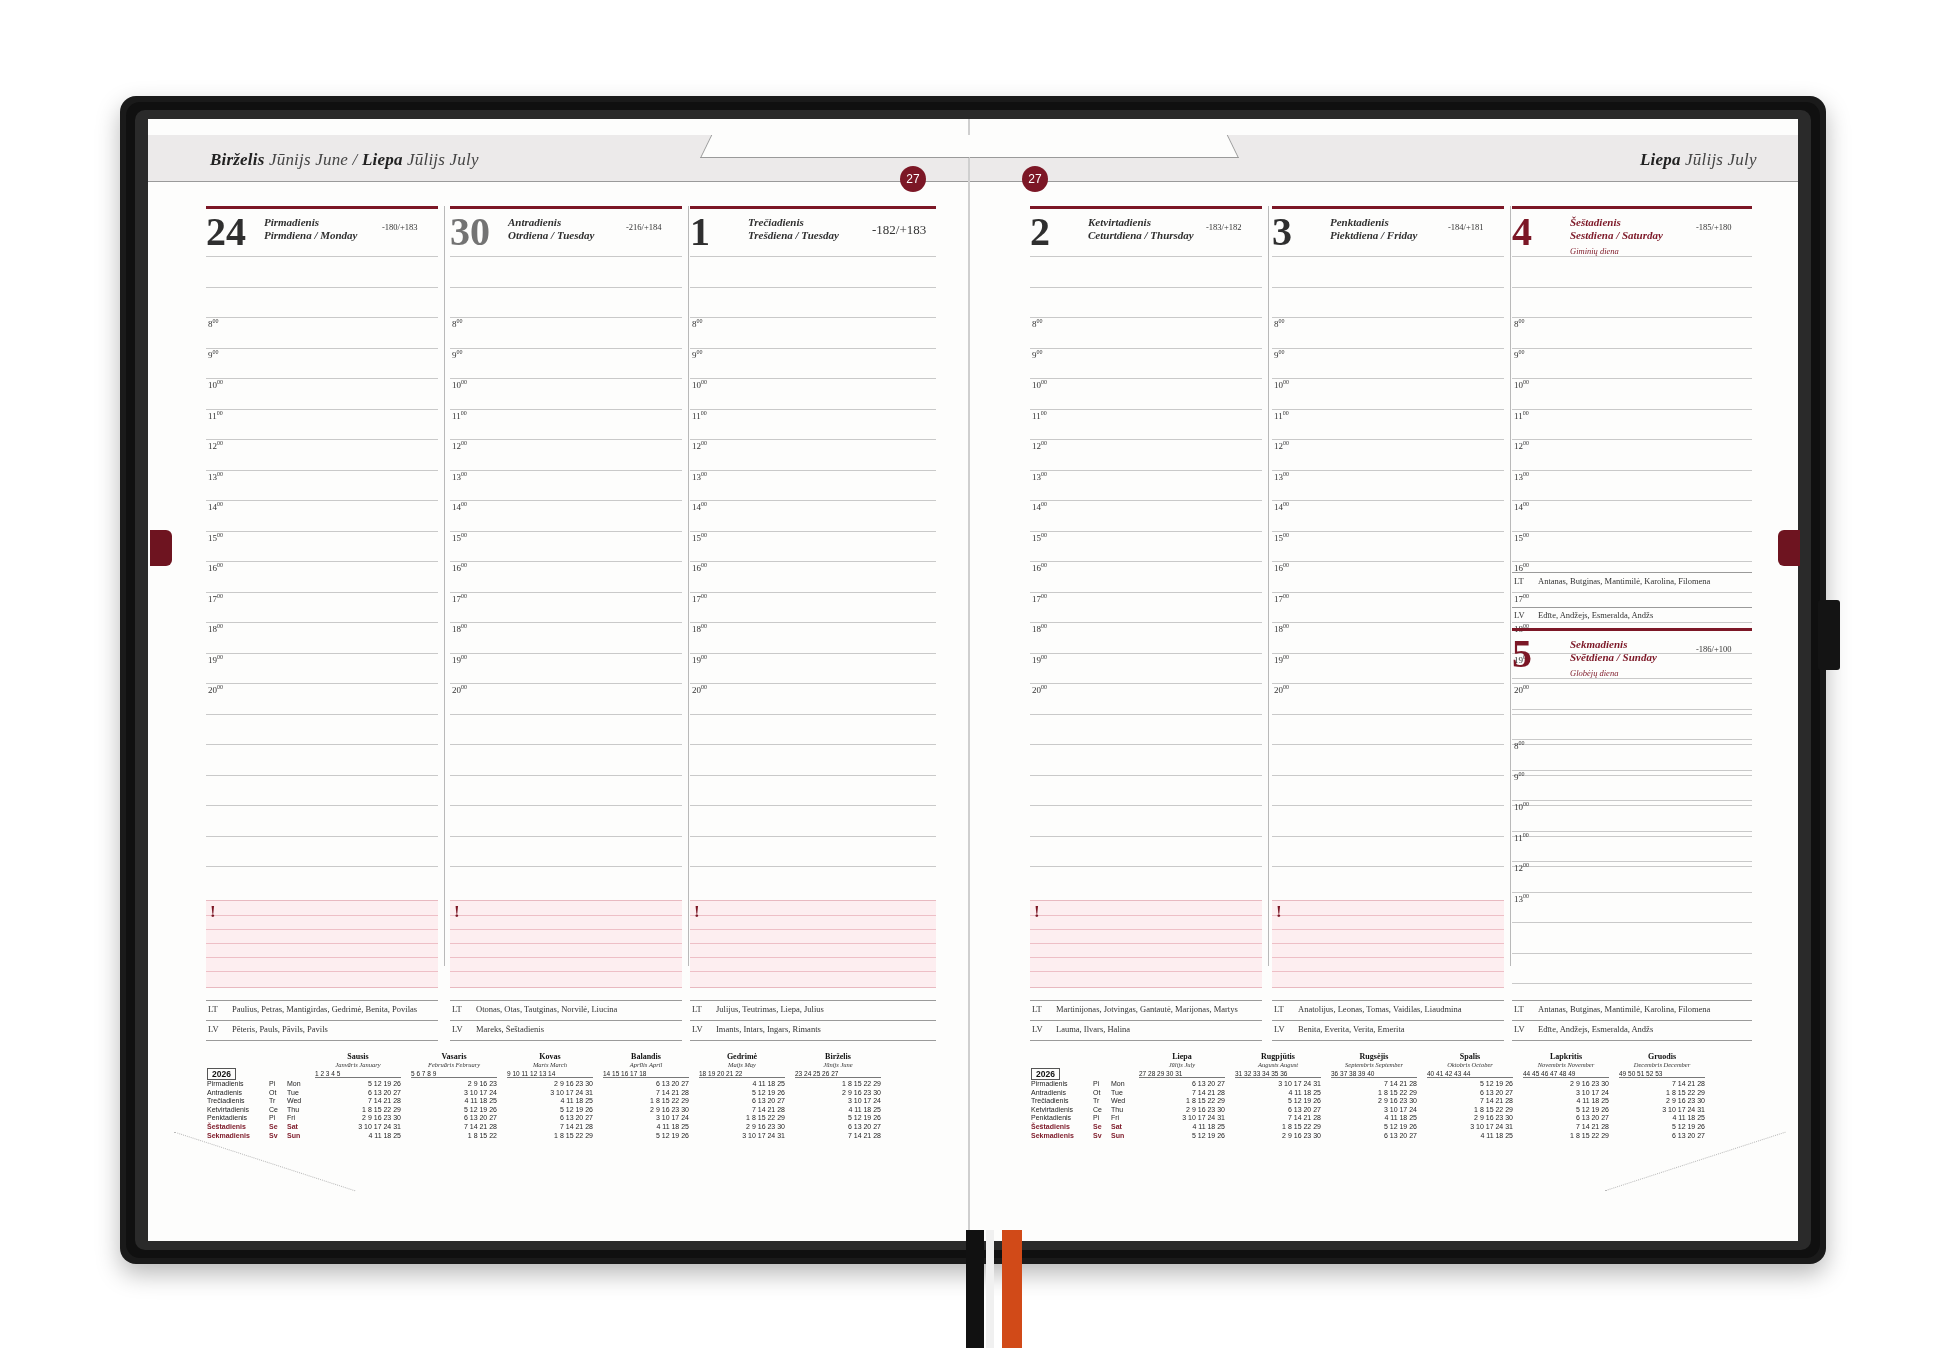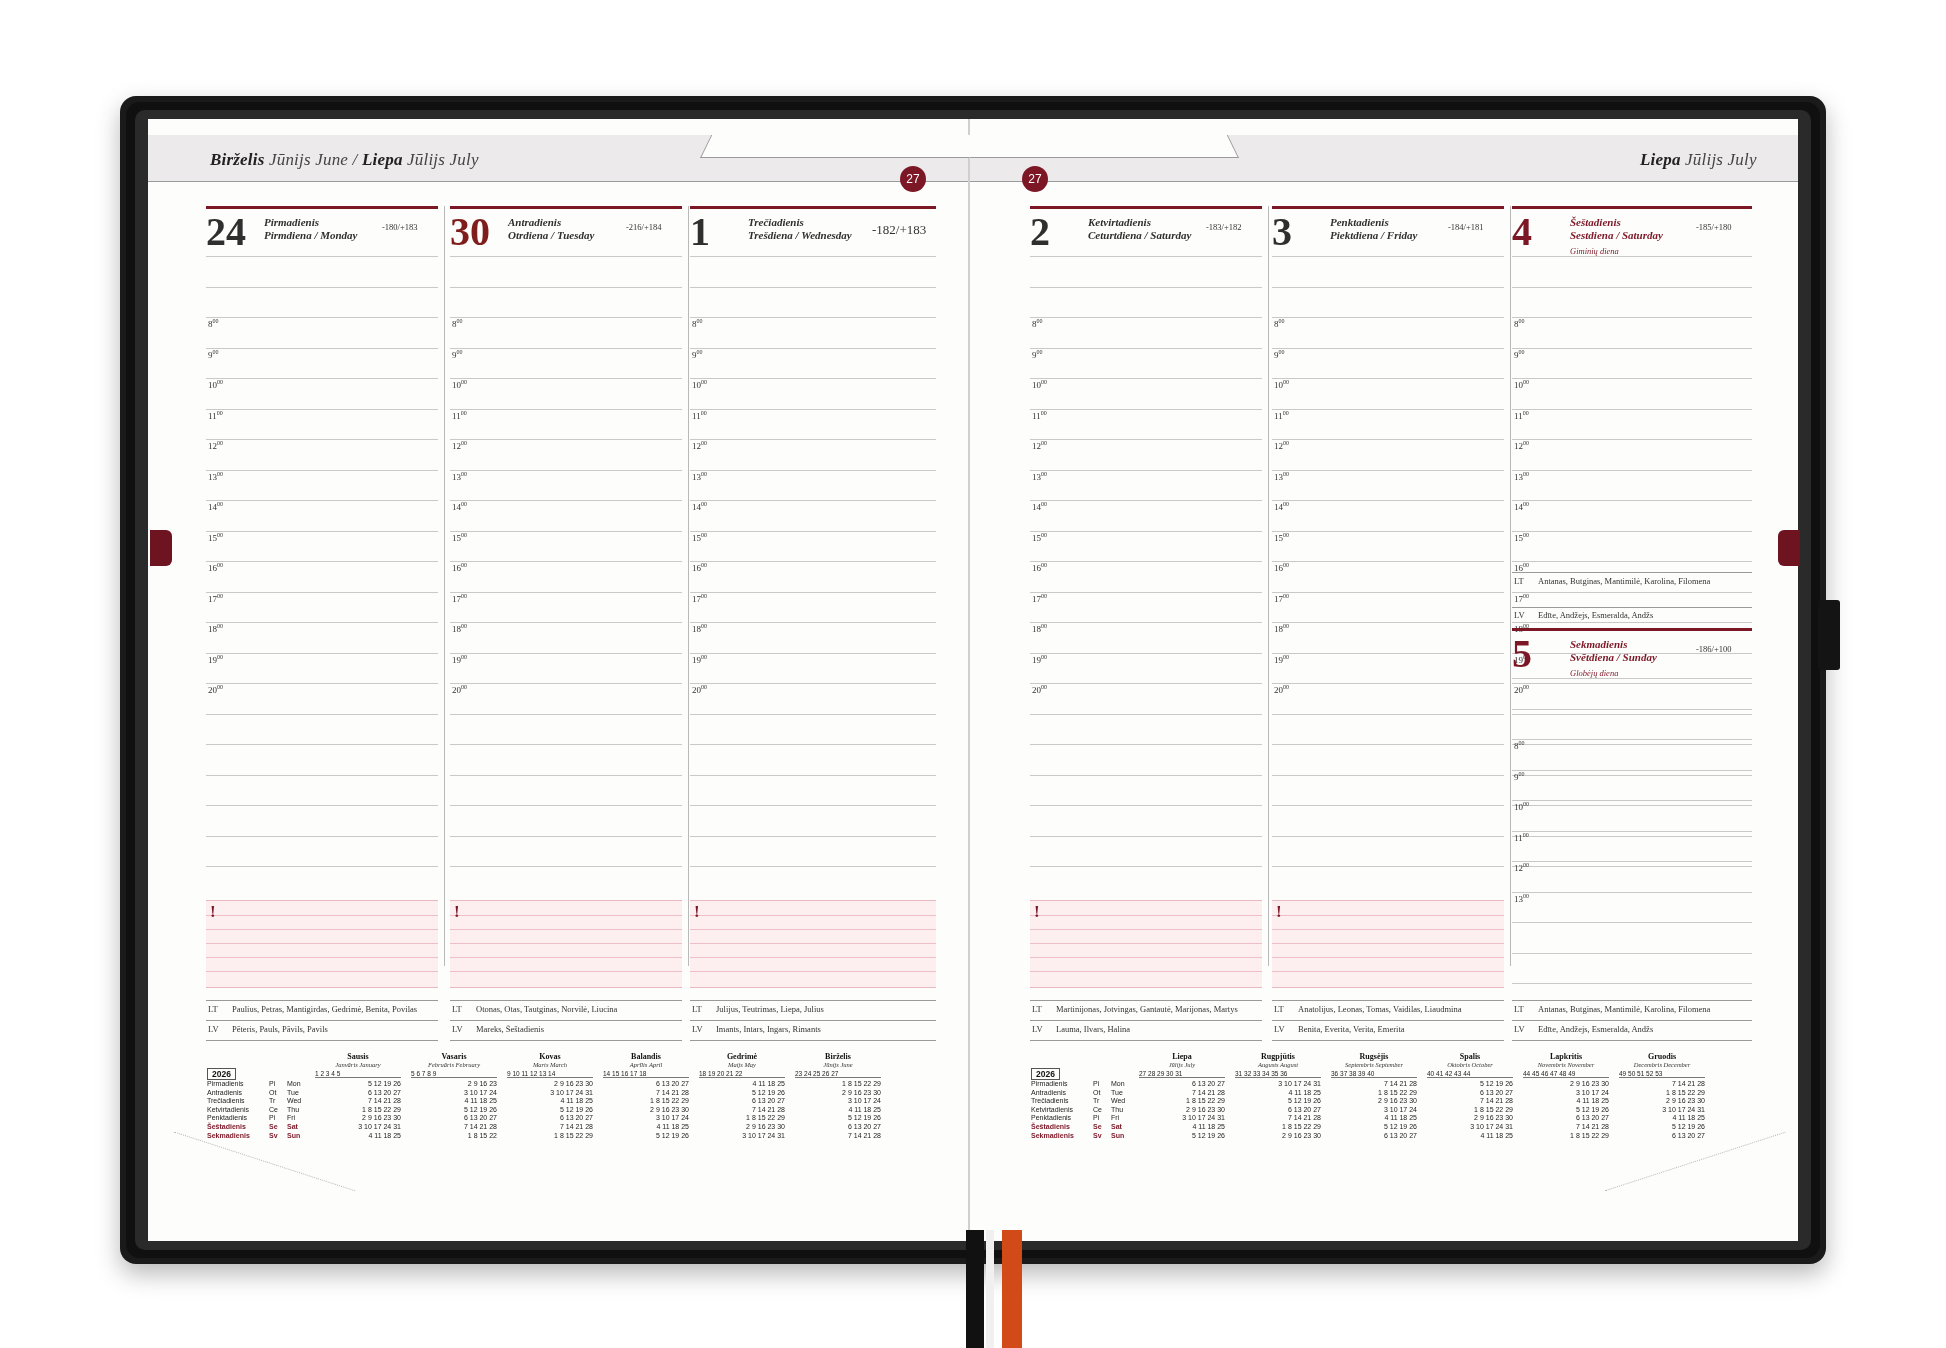--- a/index.html
+++ b/index.html
@@ -141,21 +141,21 @@
       <div style="position:absolute;left:208px;top:440px;font-size:9px;color:#333;">12<sup style="font-size:6px">00</sup></div>
       <div style="position:absolute;left:208px;top:471px;font-size:9px;color:#333;">13<sup style="font-size:6px">00</sup></div>
       <div style="position:absolute;left:208px;top:501px;font-size:9px;color:#333;">14<sup style="font-size:6px">00</sup></div>
       <div style="position:absolute;left:208px;top:532px;font-size:9px;color:#333;">15<sup style="font-size:6px">00</sup></div>
       <div style="position:absolute;left:208px;top:562px;font-size:9px;color:#333;">16<sup style="font-size:6px">00</sup></div>
       <div style="position:absolute;left:208px;top:593px;font-size:9px;color:#333;">17<sup style="font-size:6px">00</sup></div>
       <div style="position:absolute;left:208px;top:623px;font-size:9px;color:#333;">18<sup style="font-size:6px">00</sup></div>
       <div style="position:absolute;left:208px;top:654px;font-size:9px;color:#333;">19<sup style="font-size:6px">00</sup></div>
       <div style="position:absolute;left:208px;top:684px;font-size:9px;color:#333;">20<sup style="font-size:6px">00</sup></div>
       <div class="dayline-top" style="left:450px;top:206px;width:232px;"></div>
-      <div style="position:absolute;left:450px;top:212px;font-size:40px;line-height:40px;font-weight:bold;color:#7f1d1d;">30</div>
+      <div style="position:absolute;left:450px;top:212px;font-size:40px;line-height:40px;font-weight:bold;color:#737373;">30</div>
       <div style="position:absolute;left:508px;top:216px;font-size:11px;line-height:13px;font-style:italic;color:#2f2f2f;"><b>Antradienis</b><br><b>Otrdiena / Tuesday</b></div>
       <div style="position:absolute;left:626px;top:222px;font-size:8.5px;color:#333;">-216/+184</div>
       <div class="vsep" style="left:688px;top:206px;height:760px;"></div>
       <div class="gl" style="left:450px;top:256px;width:232px;"></div>
       <div class="gl" style="left:450px;top:287px;width:232px;"></div>
       <div class="gl" style="left:450px;top:317px;width:232px;"></div>
       <div class="gl" style="left:450px;top:348px;width:232px;"></div>
       <div class="gl" style="left:450px;top:378px;width:232px;"></div>
       <div class="gl" style="left:450px;top:409px;width:232px;"></div>
       <div class="gl" style="left:450px;top:439px;width:232px;"></div>
@@ -181,21 +181,21 @@
       <div style="position:absolute;left:452px;top:471px;font-size:9px;color:#333;">13<sup style="font-size:6px">00</sup></div>
       <div style="position:absolute;left:452px;top:501px;font-size:9px;color:#333;">14<sup style="font-size:6px">00</sup></div>
       <div style="position:absolute;left:452px;top:532px;font-size:9px;color:#333;">15<sup style="font-size:6px">00</sup></div>
       <div style="position:absolute;left:452px;top:562px;font-size:9px;color:#333;">16<sup style="font-size:6px">00</sup></div>
       <div style="position:absolute;left:452px;top:593px;font-size:9px;color:#333;">17<sup style="font-size:6px">00</sup></div>
       <div style="position:absolute;left:452px;top:623px;font-size:9px;color:#333;">18<sup style="font-size:6px">00</sup></div>
       <div style="position:absolute;left:452px;top:654px;font-size:9px;color:#333;">19<sup style="font-size:6px">00</sup></div>
       <div style="position:absolute;left:452px;top:684px;font-size:9px;color:#333;">20<sup style="font-size:6px">00</sup></div>
       <div class="dayline-top" style="left:690px;top:206px;width:246px;"></div>
       <div style="position:absolute;left:690px;top:212px;font-size:40px;line-height:40px;font-weight:bold;color:#2f2f2f;">1</div>
-      <div style="position:absolute;left:748px;top:216px;font-size:11px;line-height:13px;font-style:italic;color:#2f2f2f;"><b>Trečiadienis</b><br><b>Trešdiena / Wednesday</b></div>
+      <div style="position:absolute;left:748px;top:216px;font-size:11px;line-height:13px;font-style:italic;color:#2f2f2f;"><b>Trečiadienis</b><br><b>Trešdiena / Tuesday</b></div>
       <div style="position:absolute;left:872px;top:222px;font-size:13px;color:#333;">-182/+183</div>
       <div class="gl" style="left:690px;top:256px;width:246px;"></div>
       <div class="gl" style="left:690px;top:287px;width:246px;"></div>
       <div class="gl" style="left:690px;top:317px;width:246px;"></div>
       <div class="gl" style="left:690px;top:348px;width:246px;"></div>
       <div class="gl" style="left:690px;top:378px;width:246px;"></div>
       <div class="gl" style="left:690px;top:409px;width:246px;"></div>
       <div class="gl" style="left:690px;top:439px;width:246px;"></div>
       <div class="gl" style="left:690px;top:470px;width:246px;"></div>
       <div class="gl" style="left:690px;top:500px;width:246px;"></div>
@@ -219,21 +219,21 @@
       <div style="position:absolute;left:692px;top:471px;font-size:9px;color:#333;">13<sup style="font-size:6px">00</sup></div>
       <div style="position:absolute;left:692px;top:501px;font-size:9px;color:#333;">14<sup style="font-size:6px">00</sup></div>
       <div style="position:absolute;left:692px;top:532px;font-size:9px;color:#333;">15<sup style="font-size:6px">00</sup></div>
       <div style="position:absolute;left:692px;top:562px;font-size:9px;color:#333;">16<sup style="font-size:6px">00</sup></div>
       <div style="position:absolute;left:692px;top:593px;font-size:9px;color:#333;">17<sup style="font-size:6px">00</sup></div>
       <div style="position:absolute;left:692px;top:623px;font-size:9px;color:#333;">18<sup style="font-size:6px">00</sup></div>
       <div style="position:absolute;left:692px;top:654px;font-size:9px;color:#333;">19<sup style="font-size:6px">00</sup></div>
       <div style="position:absolute;left:692px;top:684px;font-size:9px;color:#333;">20<sup style="font-size:6px">00</sup></div>
       <div class="dayline-top" style="left:1030px;top:206px;width:232px;"></div>
       <div style="position:absolute;left:1030px;top:212px;font-size:40px;line-height:40px;font-weight:bold;color:#2f2f2f;">2</div>
-      <div style="position:absolute;left:1088px;top:216px;font-size:11px;line-height:13px;font-style:italic;color:#2f2f2f;"><b>Ketvirtadienis</b><br><b>Ceturtdiena / Saturday</b></div>
+      <div style="position:absolute;left:1088px;top:216px;font-size:11px;line-height:13px;font-style:italic;color:#2f2f2f;"><b>Ketvirtadienis</b><br><b>Ceturtdiena / Thursday</b></div>
       <div style="position:absolute;left:1206px;top:222px;font-size:8.5px;color:#333;">-183/+182</div>
       <div class="vsep" style="left:1268px;top:206px;height:760px;"></div>
       <div class="gl" style="left:1030px;top:256px;width:232px;"></div>
       <div class="gl" style="left:1030px;top:287px;width:232px;"></div>
       <div class="gl" style="left:1030px;top:317px;width:232px;"></div>
       <div class="gl" style="left:1030px;top:348px;width:232px;"></div>
       <div class="gl" style="left:1030px;top:378px;width:232px;"></div>
       <div class="gl" style="left:1030px;top:409px;width:232px;"></div>
       <div class="gl" style="left:1030px;top:439px;width:232px;"></div>
       <div class="gl" style="left:1030px;top:470px;width:232px;"></div>

